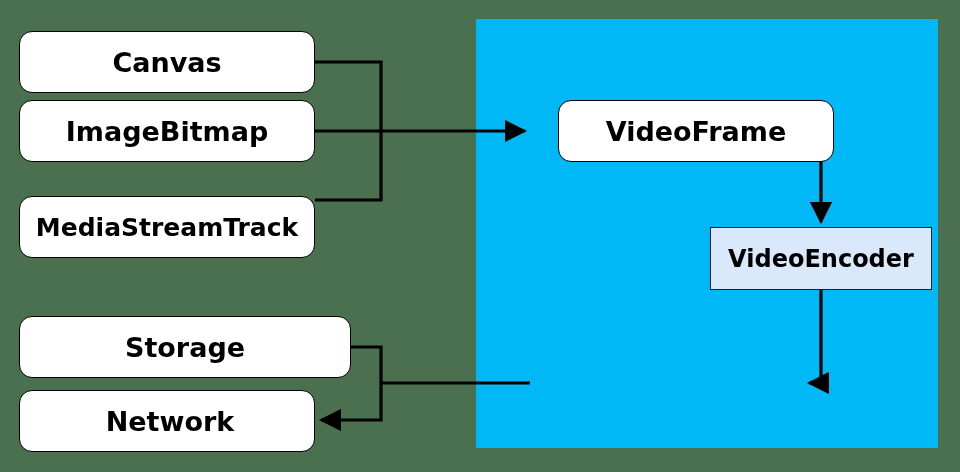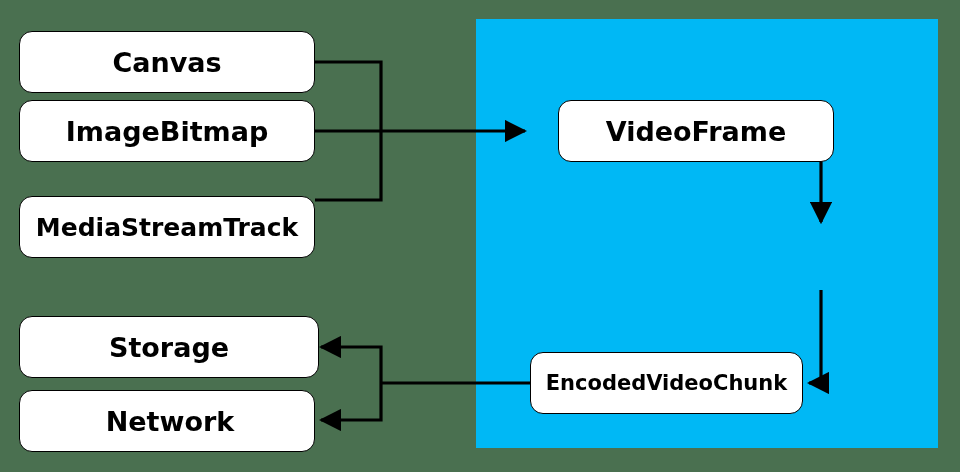--- a/index.html
+++ b/index.html
@@ -47,21 +47,21 @@
     border-radius: 13px;
   }
   .node.sharp {
     background: #dae8fc;
     border: 1.2px solid #1f1f1f;
     border-radius: 0;
   }
   .n-canvas        { left: 19px;  top: 31px;  width: 296px; height: 62px; font-size: 27px; }
   .n-imagebitmap   { left: 19px;  top: 100px; width: 296px; height: 62px; font-size: 27px; }
   .n-mediastream   { left: 19px;  top: 169px; width: 296px; height: 62px; font-size: 25px; margin-top: 27px; }
-  .n-storage       { left: 19px;  top: 316px; width: 300px; height: 62px; font-size: 27px; }
+  .n-storage       { left: 19px;  top: 316px; width: 332px; height: 62px; font-size: 27px; }
   .n-network       { left: 19px;  top: 390px; width: 296px; height: 62px; font-size: 27px; padding-left: 6px; }
   .n-videoframe    { left: 530px; top: 100px; width: 276px; height: 62px; font-size: 27px; margin-left: 28px; }
   .n-videoencoder  { left: 710px; top: 227px; width: 222px; height: 63px; font-size: 24px; }
   .n-encodedchunk  { left: 530px; top: 352px; width: 273px; height: 62px; font-size: 21px; }
 </style>
 </head>
 <body>
 
 <div id="stage">
 
@@ -112,18 +112,18 @@
   </div>
 
   <div class="node rounded n-network">
     <span>Network</span>
   </div>
 
   <div class="node rounded n-videoframe">
     <span>VideoFrame</span>
   </div>
 
+  <div class="node sharp n-videoencoder">
+    <span>VideoEncoder</span>
+  </div>
 
-  <div class="node rounded n-encodedchunk">
-    <span>EncodedVideoChunk</span>
-  </div>
 
 </div>
 
 </body></html>

